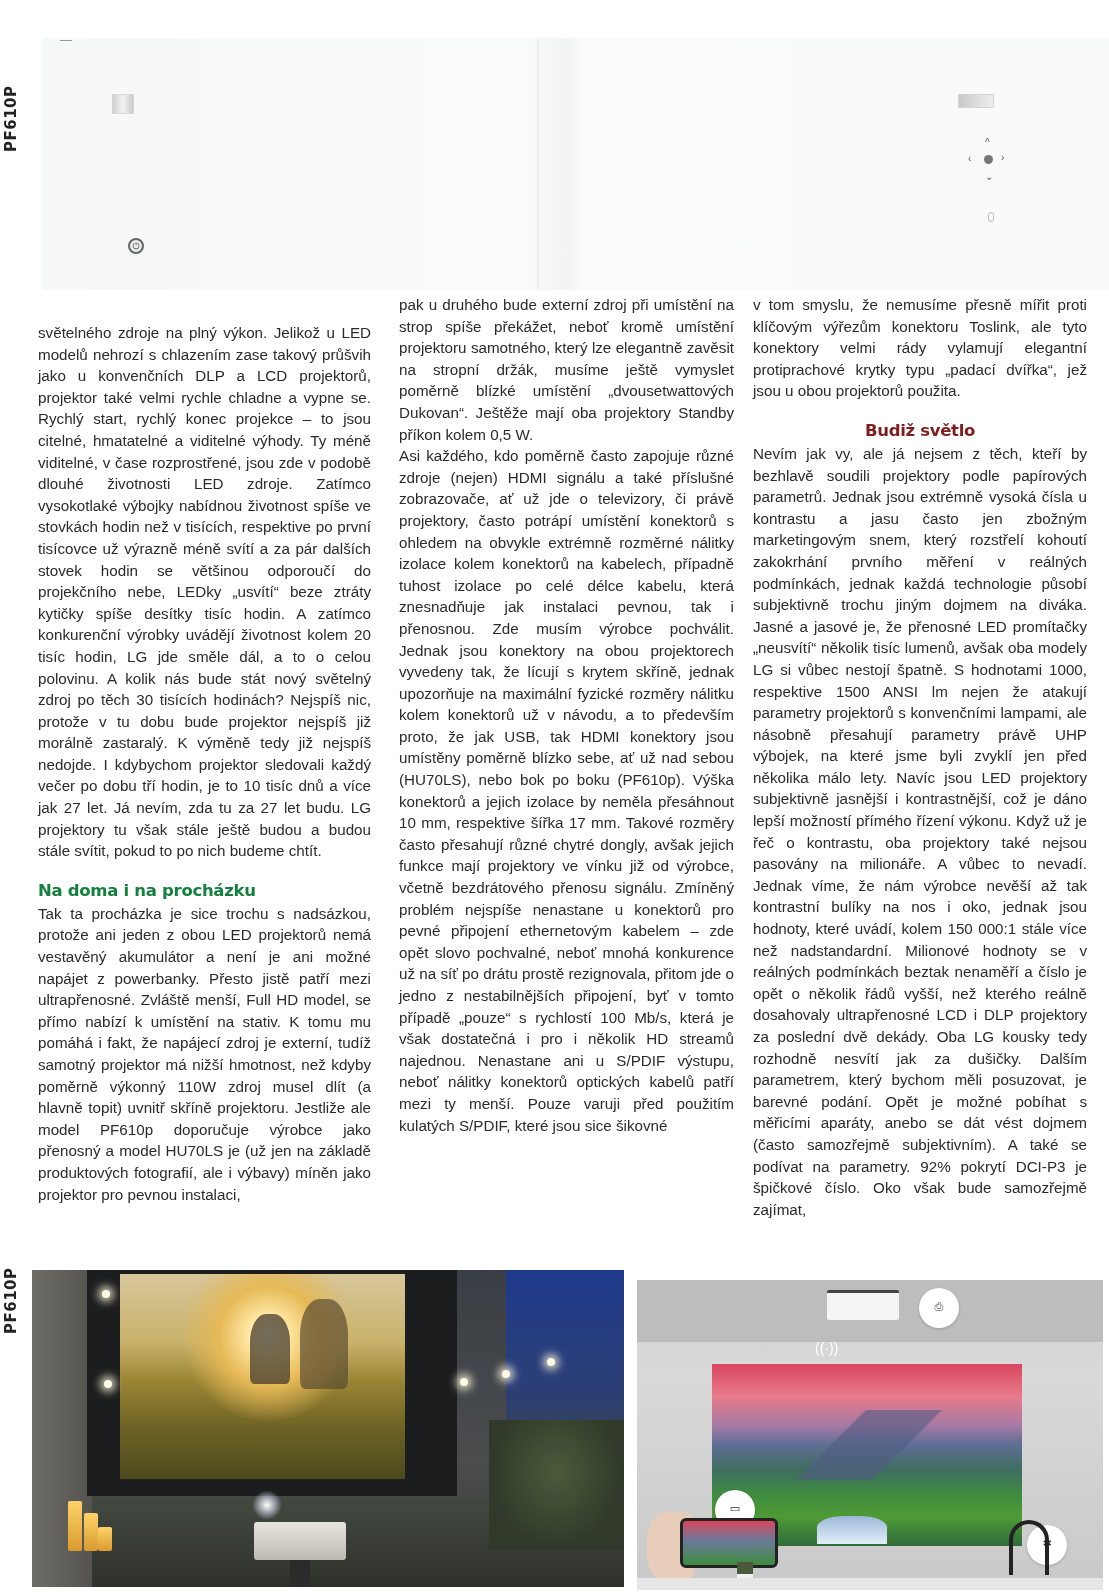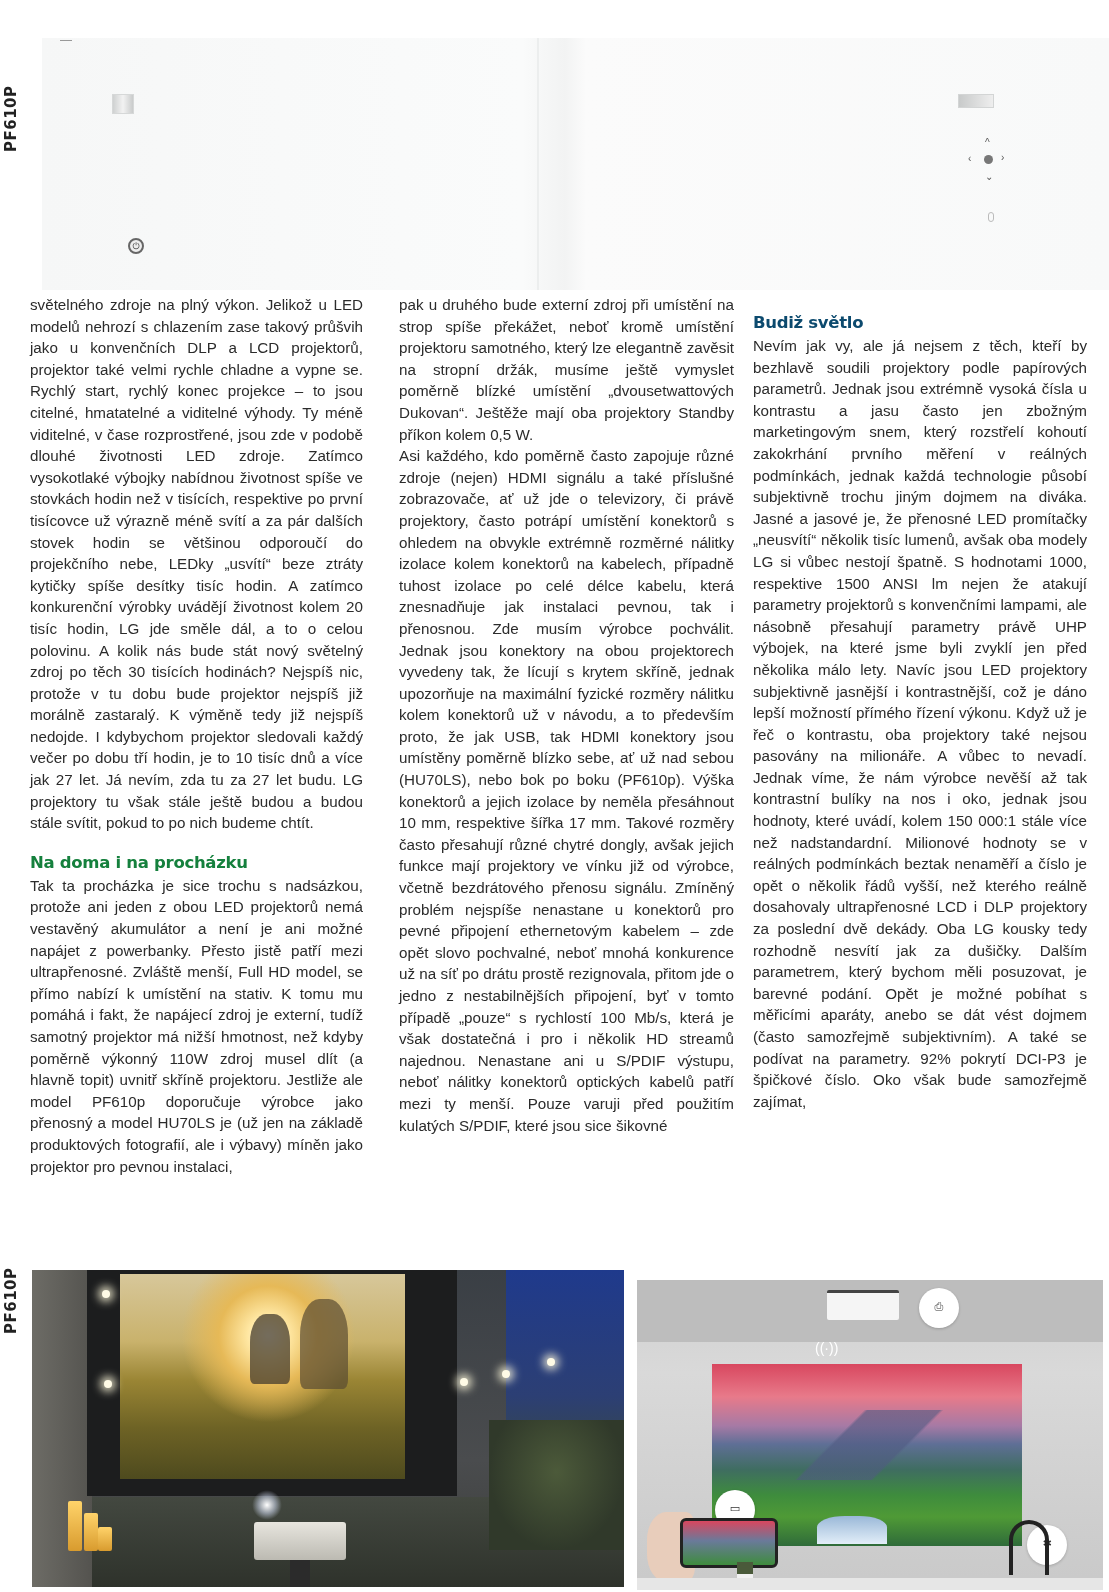--- a/index.html
+++ b/index.html
@@ -41,21 +41,21 @@
   .hero .dpad .r { left: 37px; top: 19px; }
   .hero .dpad .d { left: 21px; top: 38px; }
   .hero .small-btn { position: absolute; left: 946px; top: 174px; width: 6px; height: 10px; border: 1px solid #bbb; border-radius: 3px; }
   .hero .mark { position: absolute; left: 18px; top: 2px; width: 12px; height: 1px; background: #999; }
 
   
   .col {
     position: absolute; top: 294px; height: 900px;
     font-size: 15.2px; line-height: 21.6px; text-align: justify; hyphens: manual; color: #2b2b2b;
   }
-  .col.c1 { left: 30px; width: 333px; }
+  .col.c1 { left: 38px; width: 333px; margin-top: 28px; }
   .col.c2 { left: 399px; width: 335px; }
   .col.c3 { left: 753px; width: 334px; }
   .col p { margin: 0; }
   .col h2 {
     font-family: "DejaVu Sans", sans-serif; font-weight: bold; font-size: 16.5px; line-height: 22px;
     color: #1a78b8; margin-top: 18px; margin-bottom: 1px; letter-spacing: -0.3px; text-align: left;
   }
 
   
   .photo1 {
@@ -127,21 +127,22 @@
 <div class="col c1">
     <p>světelného zdroje na plný výkon. Jelikož u LED modelů nehrozí s chlazením zase takový průšvih jako u konvenčních DLP a LCD projektorů, projektor také velmi rychle chladne a vypne se. Rychlý start, rychlý konec projekce – to jsou citelné, hmatatelné a viditelné výhody. Ty méně viditelné, v čase rozprostřené, jsou zde v podobě dlouhé životnosti LED zdroje. Zatímco vysokotlaké výbojky nabídnou životnost spíše ve stovkách hodin než v tisících, respektive po první tisícovce už výrazně méně svítí a za pár dalších stovek hodin se většinou odporoučí do projekčního nebe, LEDky „usvítí“ beze ztráty kytičky spíše desítky tisíc hodin. A zatímco konkurenční výrobky uvádějí životnost kolem 20 tisíc hodin, LG jde směle dál, a to o celou polovinu. A kolik nás bude stát nový světelný zdroj po těch 30 tisících hodinách? Nejspíš nic, protože v tu dobu bude projektor nejspíš již morálně zastaralý. K výměně tedy již nejspíš nedojde. I kdybychom projektor sledovali každý večer po dobu tří hodin, je to 10 tisíc dnů a více jak 27 let. Já nevím, zda tu za 27 let budu. LG projektory tu však stále ještě budou a budou stále svítit, pokud to po nich budeme chtít.</p>
     <h2 style="color: #15803d;">Na doma i na procházku</h2>
     <p>Tak ta procházka je sice trochu s nadsázkou, protože ani jeden z obou LED projektorů nemá vestavěný akumulátor a není je ani možné napájet z powerbanky. Přesto jistě patří mezi ultrapřenosné. Zvláště menší, Full HD model, se přímo nabízí k umístění na stativ. K tomu mu pomáhá i fakt, že napájecí zdroj je externí, tudíž samotný projektor má nižší hmotnost, než kdyby poměrně výkonný 110W zdroj musel dlít (a hlavně topit) uvnitř skříně projektoru. Jestliže ale model PF610p doporučuje výrobce jako přenosný a model HU70LS je (už jen na základě produktových fotografií, ale i výbavy) míněn jako projektor pro pevnou instalaci,</p>
   </div>
 <div class="col c2">
     <p>pak u druhého bude externí zdroj při umístění na strop spíše překážet, neboť kromě umístění projektoru samotného, který lze elegantně zavěsit na stropní držák, musíme ještě vymyslet poměrně blízké umístění „dvousetwattových Dukovan“. Ještěže mají oba projektory Standby příkon kolem 0,5 W.</p>
     <p>Asi každého, kdo poměrně často zapojuje různé zdroje (nejen) HDMI signálu a také příslušné zobrazovače, ať už jde o televizory, či právě projektory, často potrápí umístění konektorů s ohledem na obvykle extrémně rozměrné nálitky izolace kolem konektorů na kabelech, případně tuhost izolace po celé délce kabelu, která znesnadňuje jak instalaci pevnou, tak i přenosnou. Zde musím výrobce pochválit. Jednak jsou konektory na obou projektorech vyvedeny tak, že lícují s krytem skříně, jednak upozorňuje na maximální fyzické rozměry nálitku kolem konektorů už v návodu, a to především proto, že jak USB, tak HDMI konektory jsou umístěny poměrně blízko sebe, ať už nad sebou (HU70LS), nebo bok po boku (PF610p). Výška konektorů a jejich izolace by neměla přesáhnout 10 mm, respektive šířka 17 mm. Takové rozměry často přesahují různé chytré dongly, avšak jejich funkce mají projektory ve vínku již od výrobce, včetně bezdrátového přenosu signálu. Zmíněný problém nejspíše nenastane u konektorů pro pevné připojení ethernetovým kabelem – zde opět slovo pochvalné, neboť mnohá konkurence už na síť po drátu prostě rezignovala, přitom jde o jedno z nestabilnějších připojení, byť v tomto případě „pouze“ s rychlostí 100 Mb/s, která je však dostatečná i pro i několik HD streamů najednou. Nenastane ani u S/PDIF výstupu, neboť nálitky konektorů optických kabelů patří mezi ty menší. Pouze varuji před použitím kulatých S/PDIF, které jsou sice šikovné</p>
   </div>
 <div class="col c3">
-    <h2 style="color: #0c4a6e;">Budiž světlo</h2>
+    <p>v tom smyslu, že nemusíme přesně mířit proti klíčovým výřezům konektoru Toslink, ale tyto konektory velmi rády vylamují elegantní protiprachové krytky typu „padací dvířka“, jež jsou u obou projektorů použita.</p>
+    <h2 style="color: #7f1d1d; text-align: center;">Budiž světlo</h2>
     <p>Nevím jak vy, ale já nejsem z těch, kteří by bezhlavě soudili projektory podle papírových parametrů. Jednak jsou extrémně vysoká čísla u kontrastu a jasu často jen zbožným marketingovým snem, který rozstřelí kohoutí zakokrhání prvního měření v reálných podmínkách, jednak každá technologie působí subjektivně trochu jiným dojmem na diváka. Jasné a jasové je, že přenosné LED promítačky „neusvítí“ několik tisíc lumenů, avšak oba modely LG si vůbec nestojí špatně. S hodnotami 1000, respektive 1500 ANSI lm nejen že atakují parametry projektorů s konvenčními lampami, ale násobně přesahují parametry právě UHP výbojek, na které jsme byli zvyklí jen před několika málo lety. Navíc jsou LED projektory subjektivně jasnější i kontrastnější, což je dáno lepší možností přímého řízení výkonu. Když už je řeč o kontrastu, oba projektory také nejsou pasovány na milionáře. A vůbec to nevadí. Jednak víme, že nám výrobce nevěší až tak kontrastní bulíky na nos i oko, jednak jsou hodnoty, které uvádí, kolem 150 000:1 stále více než nadstandardní. Milionové hodnoty se v reálných podmínkách beztak nenaměří a číslo je opět o několik řádů vyšší, než kterého reálně dosahovaly ultrapřenosné LCD i DLP projektory za poslední dvě dekády. Oba LG kousky tedy rozhodně nesvítí jak za dušičky. Dalším parametrem, který bychom měli posuzovat, je barevné podání. Opět je možné pobíhat s měřicími aparáty, anebo se dát vést dojmem (často samozřejmě subjektivním). A také se podívat na parametry. 92% pokrytí DCI-P3  je špičkové číslo. Oko však bude samozřejmě zajímat,</p>
   </div>
 
 <div class="photo1">
   <div class="lawn"></div>
   <div class="wall"></div>
   <div class="night-sky"></div>
   <div class="bush"></div>
   <div class="frame"></div>
   <div class="screen">

